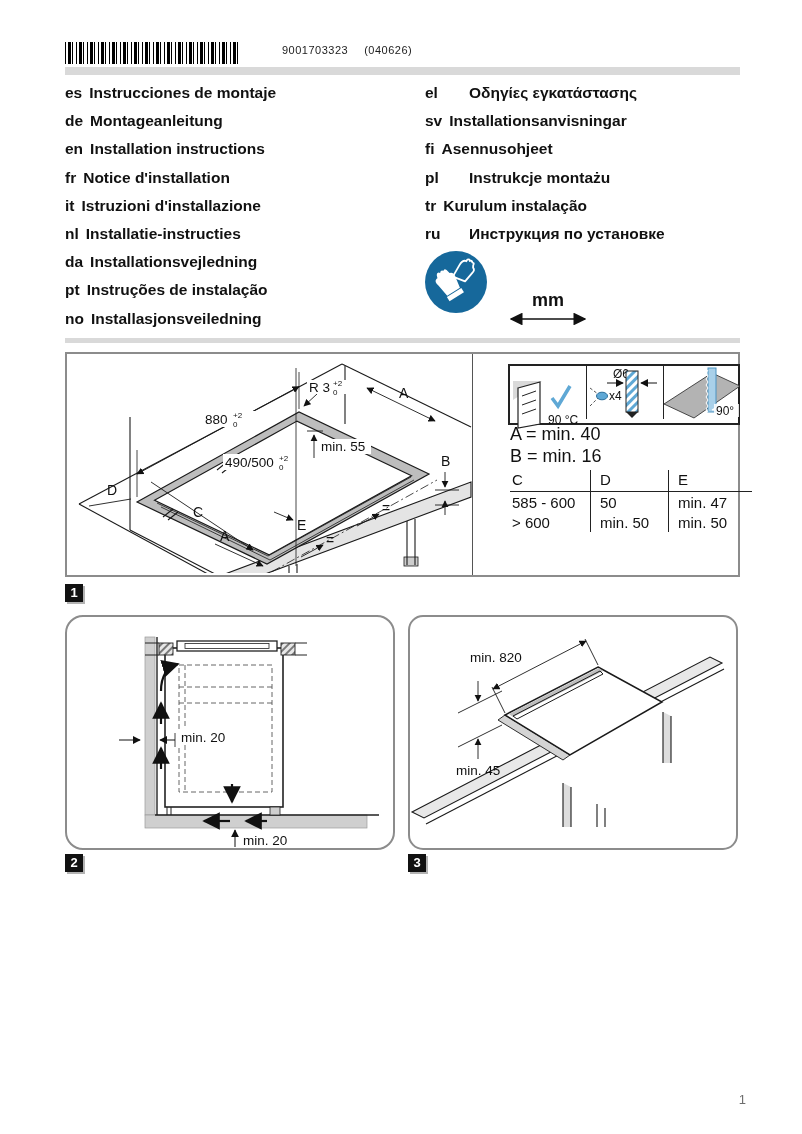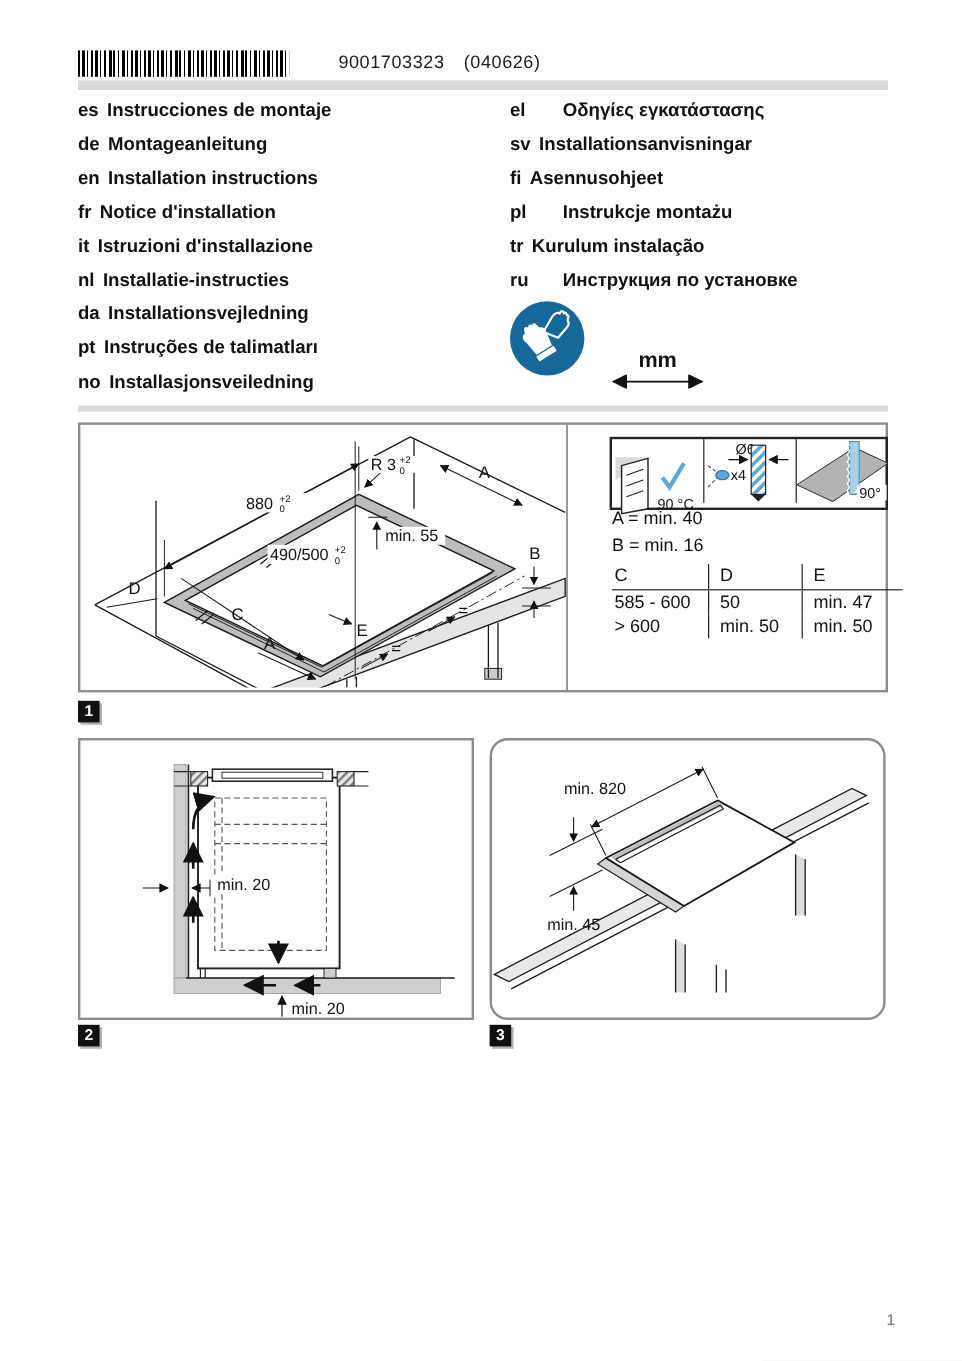--- a/index.html
+++ b/index.html
@@ -2,52 +2,52 @@
 <html><head>
 <meta charset="utf-8">
 <style>
   html,body{margin:0;padding:0;background:#f2f2f2;}
   .page{position:relative;width:802px;height:1134px;background:#ffffff;overflow:hidden;
         font-family:"Liberation Sans",sans-serif;color:#111;}
   .abs{position:absolute;}
   
   .barcode{left:65px;top:42px;width:176px;height:22px;
     background:repeating-linear-gradient(90deg,#000 0 1.5px,#fff 1.5px 3.5px,#000 3.5px 6px,#fff 6px 7.5px,#000 7.5px 8.5px,#fff 8.5px 11px);}
-  .barcode-num{left:282px;top:44px;font-size:15px;color:#1c1c1c;letter-spacing:.5px;}
+  .barcode-num{left:282px;top:44px;font-size:11px;color:#1c1c1c;letter-spacing:.5px;}
   .barcode-num .ed{margin-left:16px;}
   .gbar{left:65px;width:675px;background:#d9d9d9;}
   .bar1{top:67px;height:8px;}
   .bar2{top:338px;height:5px;}
   
   .langcol{top:79px;line-height:28.2px;font-size:15.5px;font-weight:bold;}
   .langcol.left{left:65px;}
   .langcol.right{left:425px;}
   .lrow{display:flex;}
   .lcode{margin-right:7px;}
   .lcode.wide{width:44px;margin-right:0;}
   
   .gloves{left:424px;top:250px;}
   .mmwrap{left:505px;top:290px;width:86px;text-align:center;}
   .mmlabel{font-weight:bold;font-size:18px;}
   
   .figbox{border:2px solid #8c8c8c;background:#fff;}
   .fig1{left:65px;top:352px;width:671px;height:221px;}
-  .fig2{left:65px;top:615px;width:326px;height:231px;}
+  .fig2{left:65px;top:615px;width:326px;height:231px;border-radius:18px;}
   .fig3{left:408px;top:615px;width:326px;height:231px;border-radius:15px;}
   .fig1-divider{left:405px;top:0;width:0;height:221px;border-left:1px solid #555;}
   .badge{width:18px;height:18px;background:#111;color:#fff;font-weight:bold;font-size:13px;
          line-height:18px;text-align:center;box-shadow:2px 2px 0 #b3b3b3;}
   .badge1{left:65px;top:584px;}
   .badge2{left:65px;top:854px;}
   .badge3{left:408px;top:854px;}
   
   .iconstrip{left:441px;top:10px;width:228px;height:57px;border:2px solid #222;display:flex;}
   .icell{width:76px;height:53px;border-left:1px solid #222;position:relative;}
   .icell:first-child{border-left:none;margin-top:12px;}
-  .abval{left:443px;font-size:15px;}
+  .abval{left:443px;font-size:18px;}
   .abval.a{top:70px;} .abval.b{top:92px;}
   .spectable{left:443px;top:116px;border-collapse:collapse;font-size:15px;}
   .spectable th{font-weight:normal;text-align:left;border-bottom:1.5px solid #222;padding:1px 6px 3px 2px;}
   .spectable td{padding:2px 6px 1px 2px;}
   .spectable .c2,.spectable .c3{border-left:1px solid #222;padding-left:9px;}
   .spectable .c1{min-width:72px;} .spectable .c2{min-width:62px;} .spectable .c3{min-width:68px;}
   
   text{font-family:"Liberation Sans",sans-serif;fill:#111;}
   .dt{font-size:13.5px;} .dl{font-size:14px;} .tol{font-size:8px;} .it{font-size:12px;}
   .pagenum{left:726px;top:1092px;width:20px;text-align:right;font-size:13px;color:#6e6e6e;}
@@ -103,21 +103,21 @@
     <div class="lrow">
         <span class="lcode">nl</span>
         <span>Installatie-instructies</span>
       </div>
     <div class="lrow">
         <span class="lcode">da</span>
         <span>Installationsvejledning</span>
       </div>
     <div class="lrow">
         <span class="lcode">pt</span>
-        <span>Instruções de talimatları</span>
+        <span>Instruções de instalação</span>
       </div>
     <div class="lrow">
         <span class="lcode">no</span>
         <span>Installasjonsveiledning</span>
       </div>
   </div>
   <div class="abs langcol right">
     <div class="lrow">
         <span class="lcode wide">el</span>
         <span>Οδηγίες εγκατάστασης</span>

